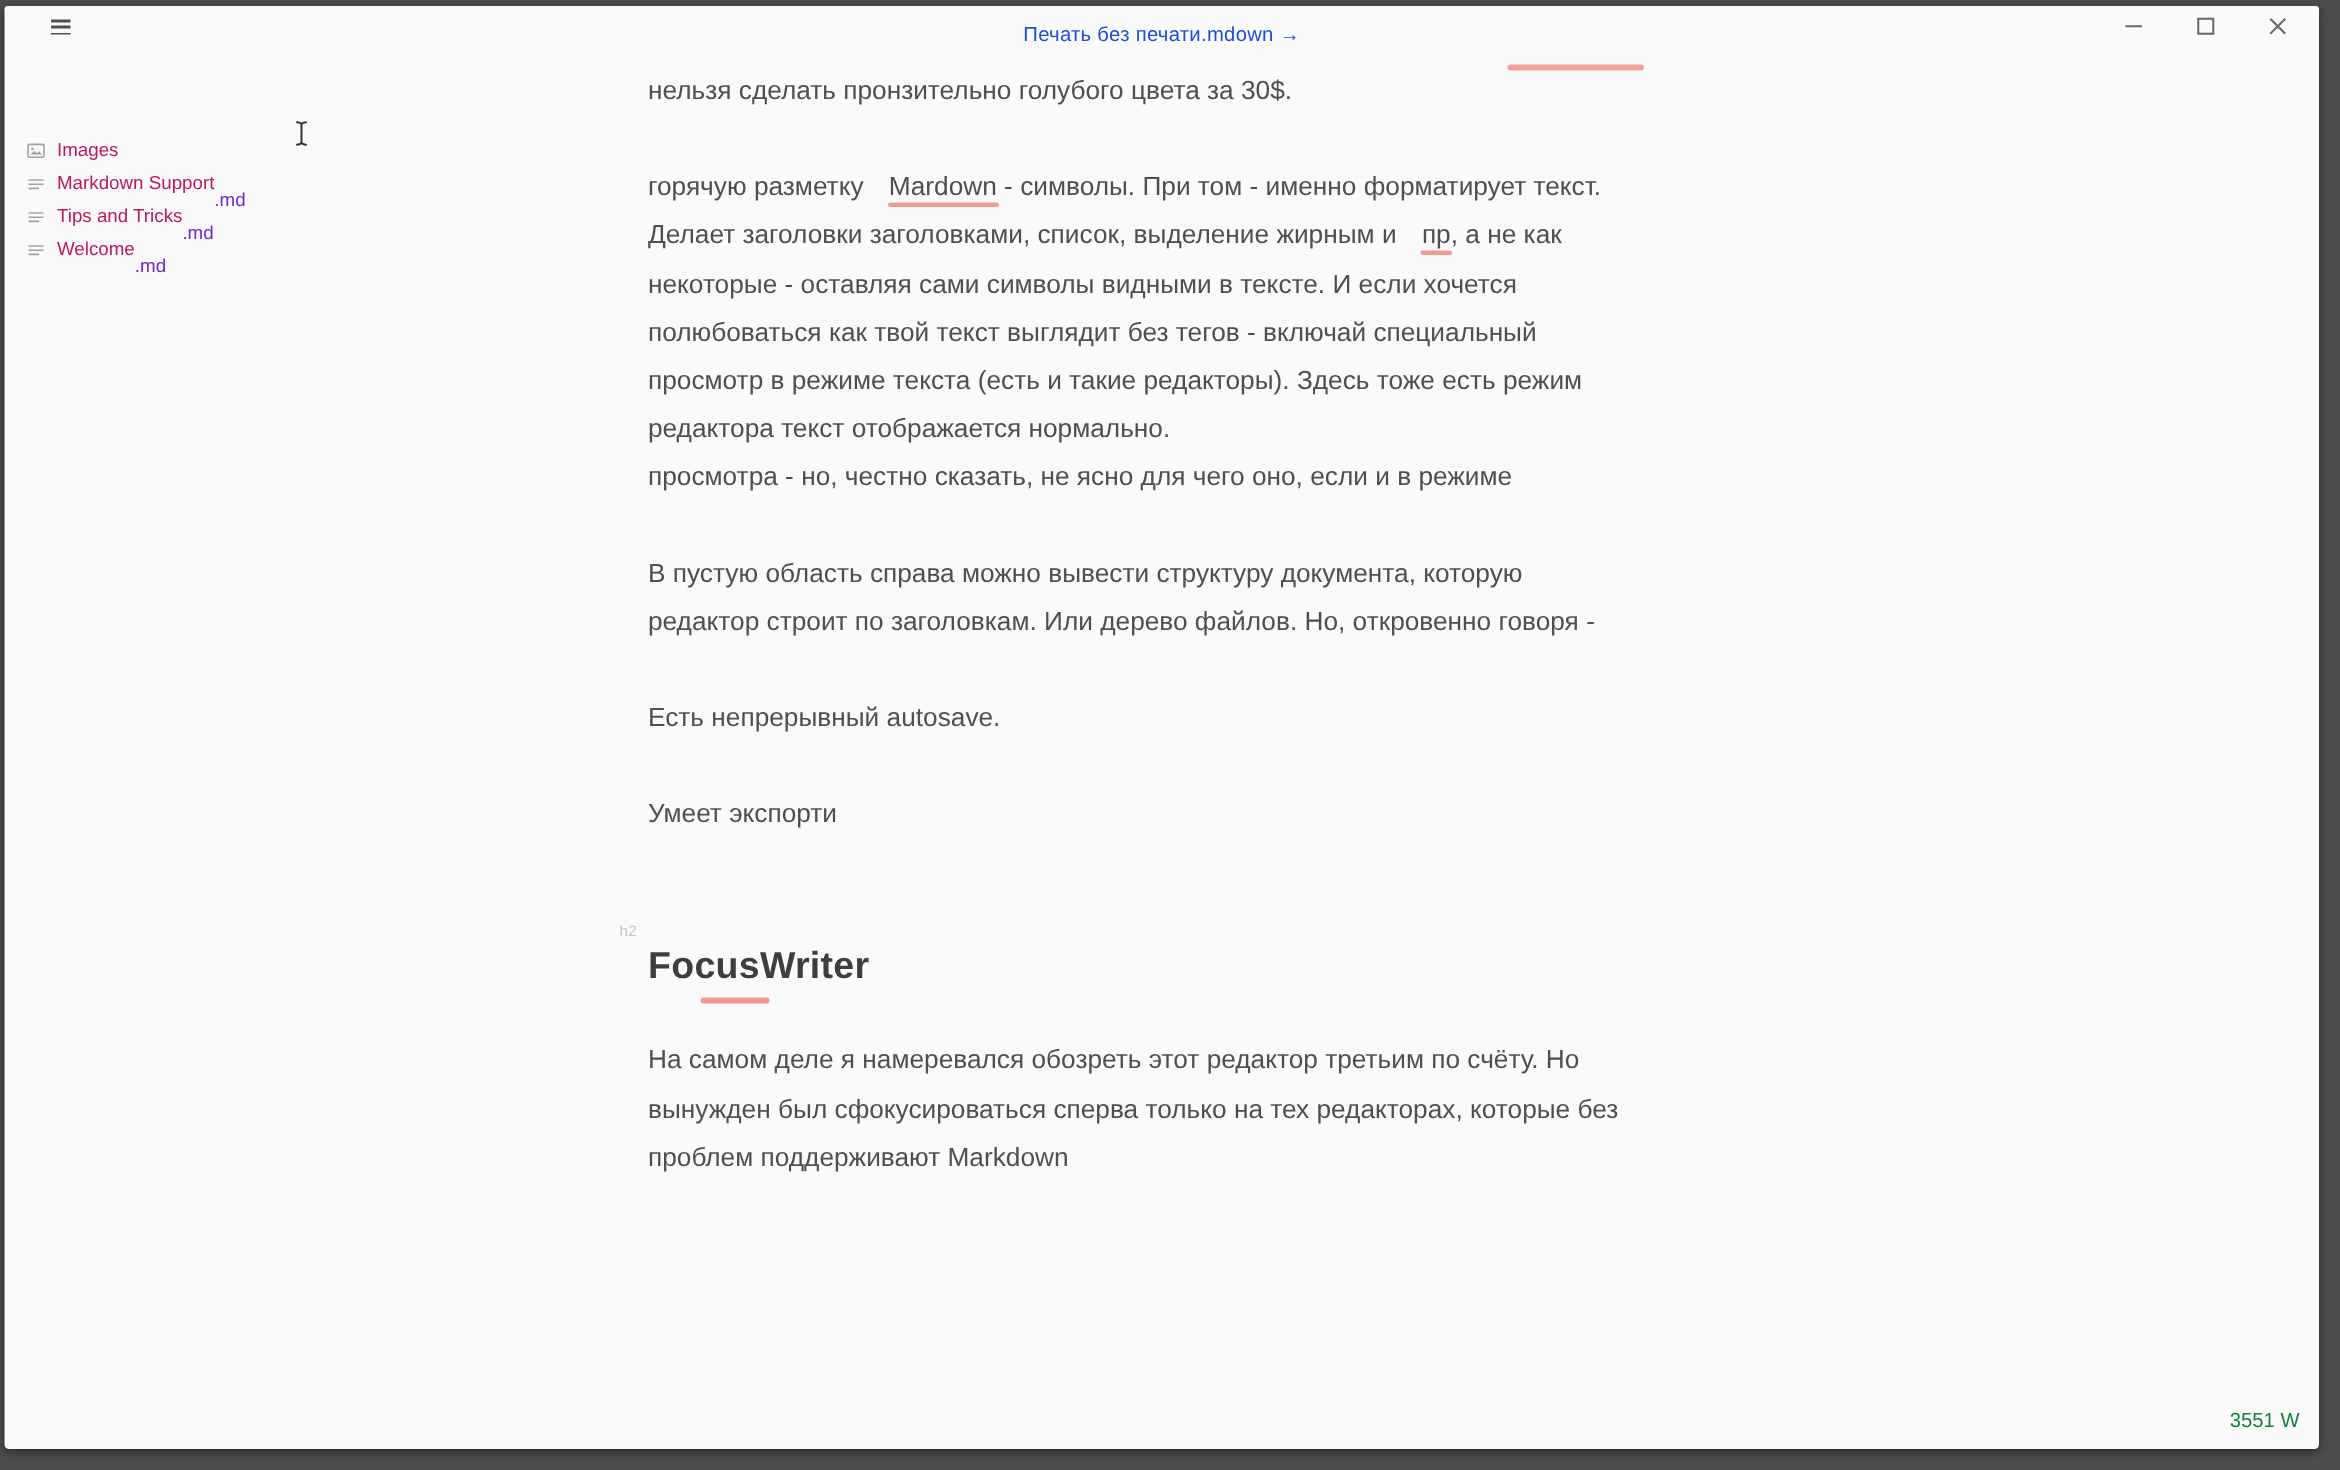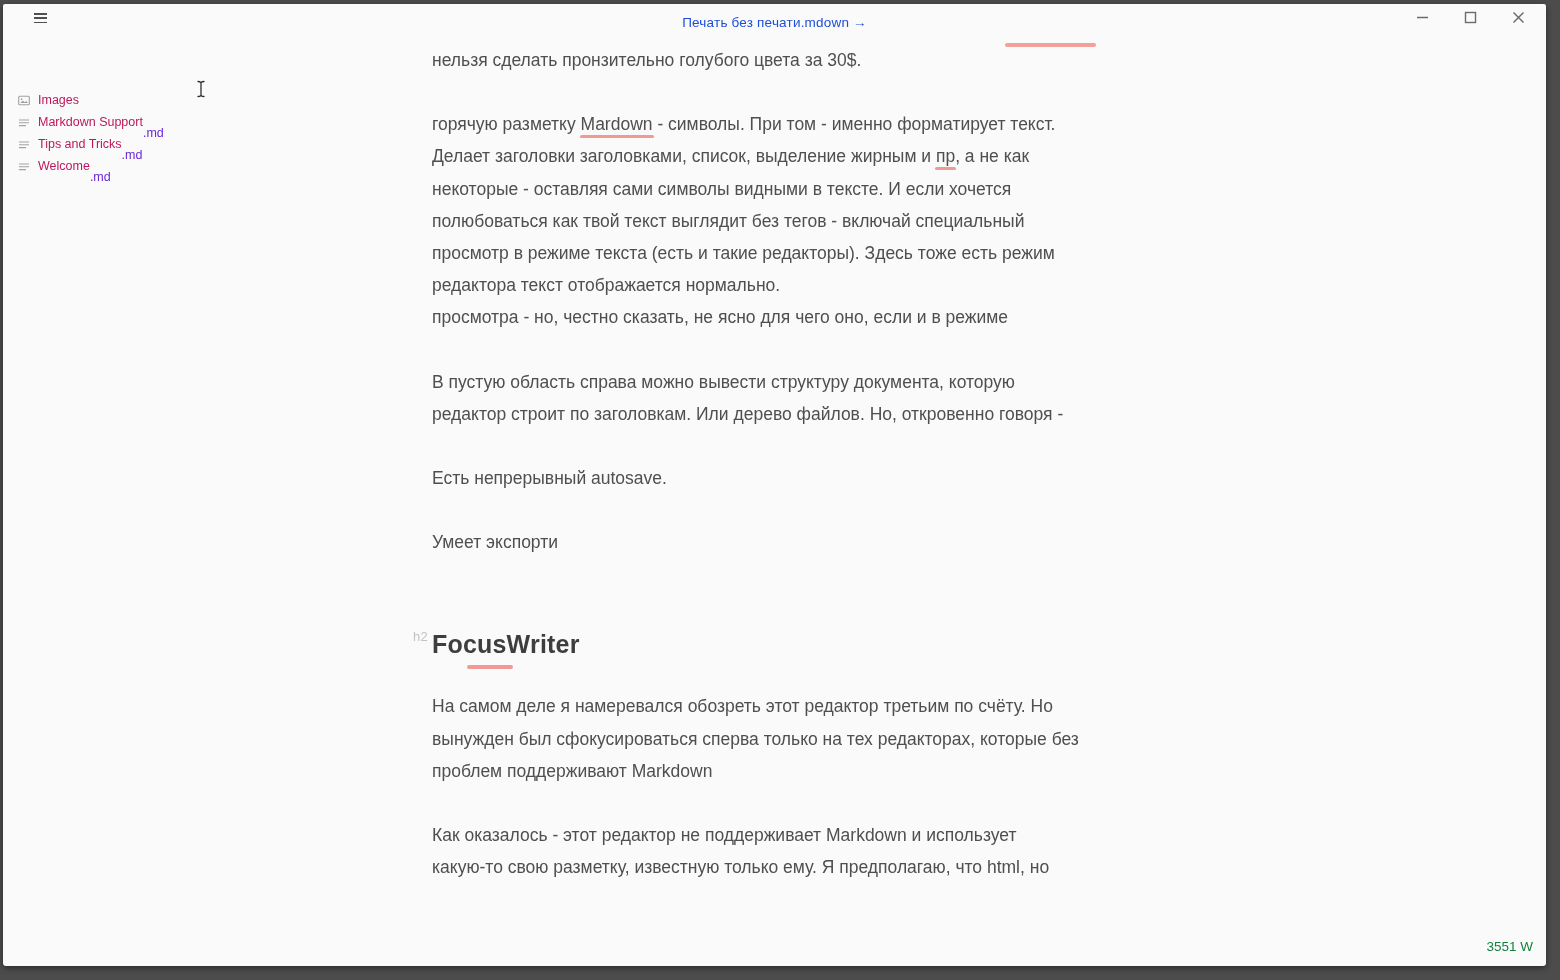--- a/index.html
+++ b/index.html
@@ -44,36 +44,36 @@
   .side-item .sicon { width:12px; height:12px; margin-right:8px; flex:none; display:flex; align-items:center; }
   .fname { color:#be185d; }
   .fext  { color:#6d28d9;margin-top:22px; }
   
   .doc {
     position:absolute; left:429px; top:40px; width:676px;
     font-size:17.5px; line-height:32.2px; color:#4F4F4F; cursor:text;
   }
   .doc p { margin:0 0 32px; font-weight:normal; }
   .ln { display:block; white-space:nowrap; }
-  .miss { position:relative; }
+  .miss { position:relative;margin-left:12px; }
   .miss::after {
     content:""; position:absolute; left:-1px; right:-1px; bottom:-4px;
     height:3.5px; border-radius:2px; background:#F19A94;
   }
   .caret {
     display:inline-block; width:2px; height:26px; background:#3b3b3b;
     vertical-align:-5px; margin-left:1px;
   }
   h2.head {
     position:relative; margin:68px 0 28px; font-size:25px; line-height:36px;
     font-weight:bold; color:#3e3e3e; letter-spacing:0.2px;
   }
   .tagbadge {
-    position:absolute; left:-19px; bottom:7px;
-    font-size:13px; font-weight:normal; color:#c3c3c3;
+    position:absolute; left:-19px; bottom:22px;
+    font-size:10px; font-weight:normal; color:#c3c3c3;
   }
   .h2underline {
     position:absolute; left:35px; top:39px; width:46px; height:3.5px;
     border-radius:2px; background:#F19A94;
   }
   .stray-underline {
     position:absolute; left:1002px; top:39px; width:91px; height:3.5px;
     border-radius:2px; background:#F3A09A;
   }
   .wordcount {
@@ -203,22 +203,18 @@
       <span>FocusWriter</span>
       <span class="h2underline"></span>
     </h2>
 
     <p>
       <span class="ln">На самом деле я намеревался обозреть этот редактор третьим по счёту. Но</span>
       <span class="ln">вынужден был сфокусироваться сперва только на тех редакторах, которые без</span>
       <span class="ln">проблем поддерживают Markdown</span>
     </p>
 
-    <p style="margin-bottom:0;">
-      <span class="ln">Как оказалось - этот редактор не поддерживает Markdown и использует</span>
-      <span class="ln">какую-то свою разметку, известную только ему. Я предполагаю, что html, но</span>
-    </p>
 
   </div>
 
   <div class="wordcount">3551 W</div>
 
 </div>
 
 </body></html>

